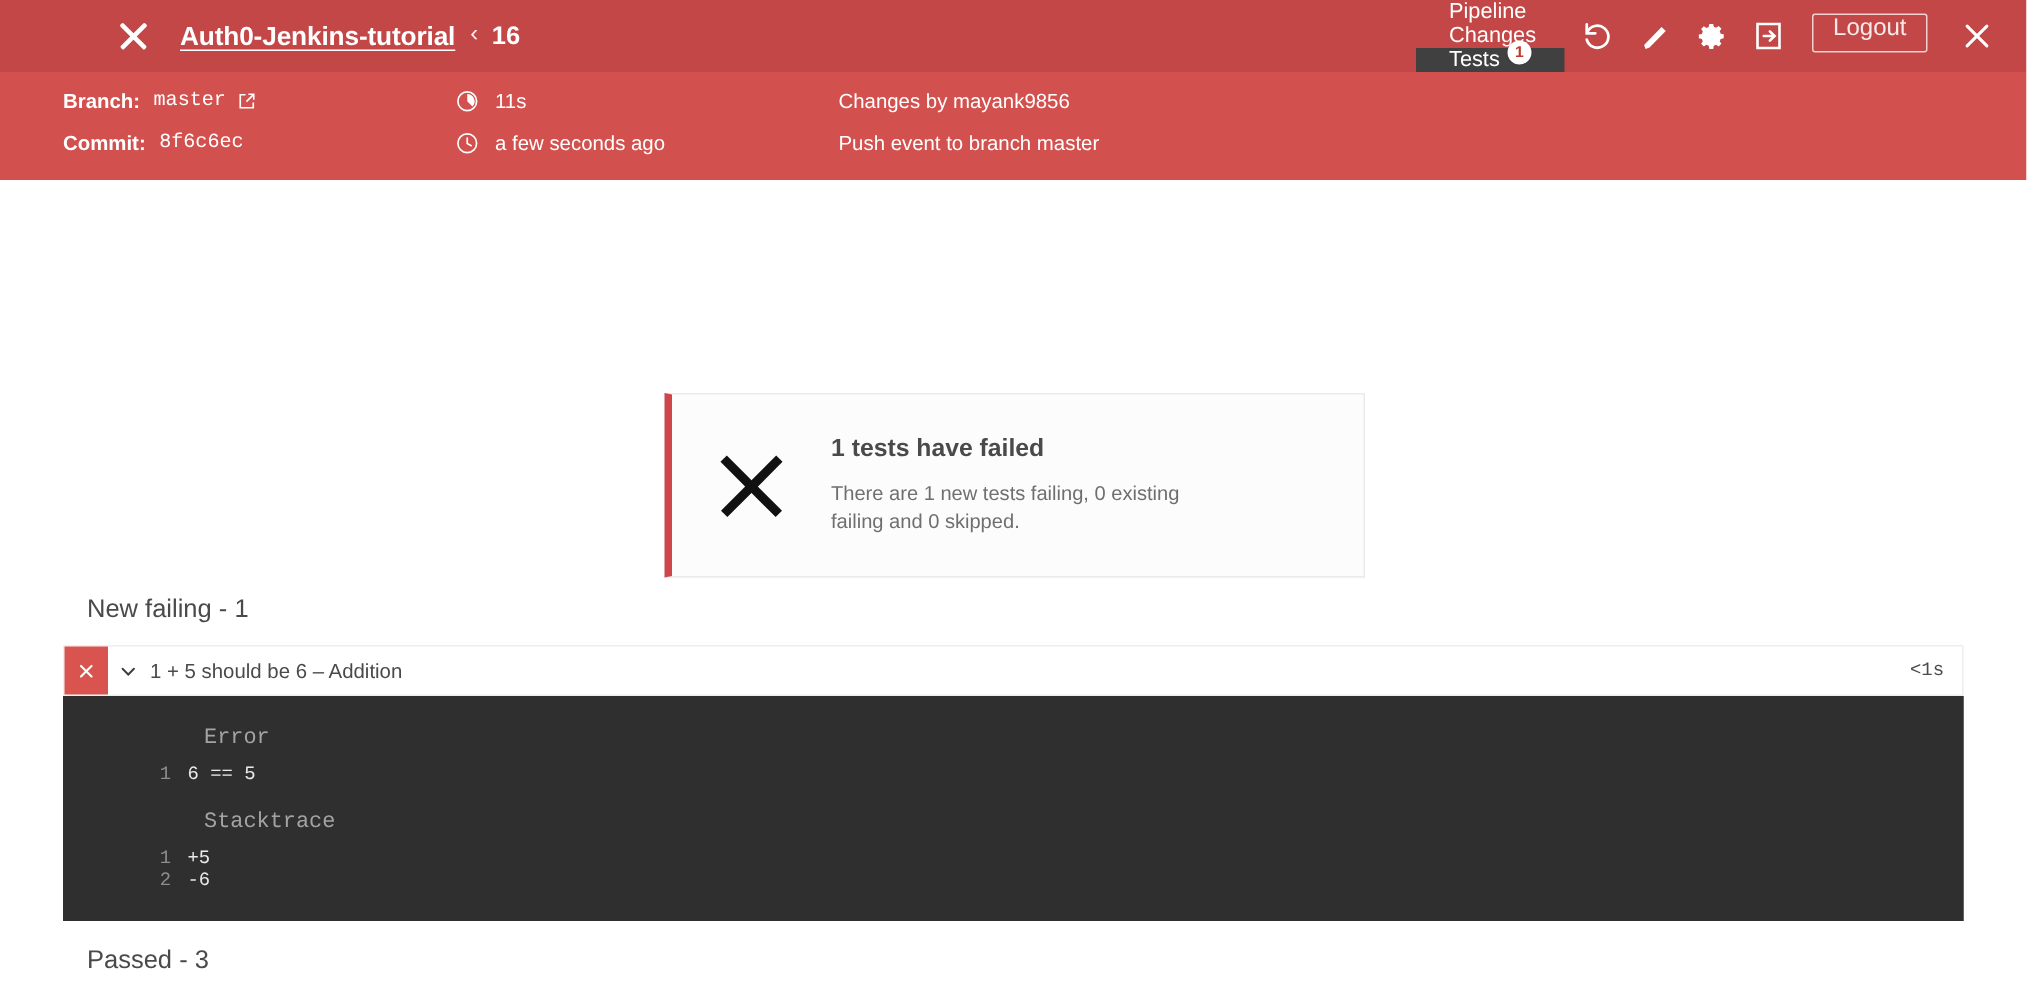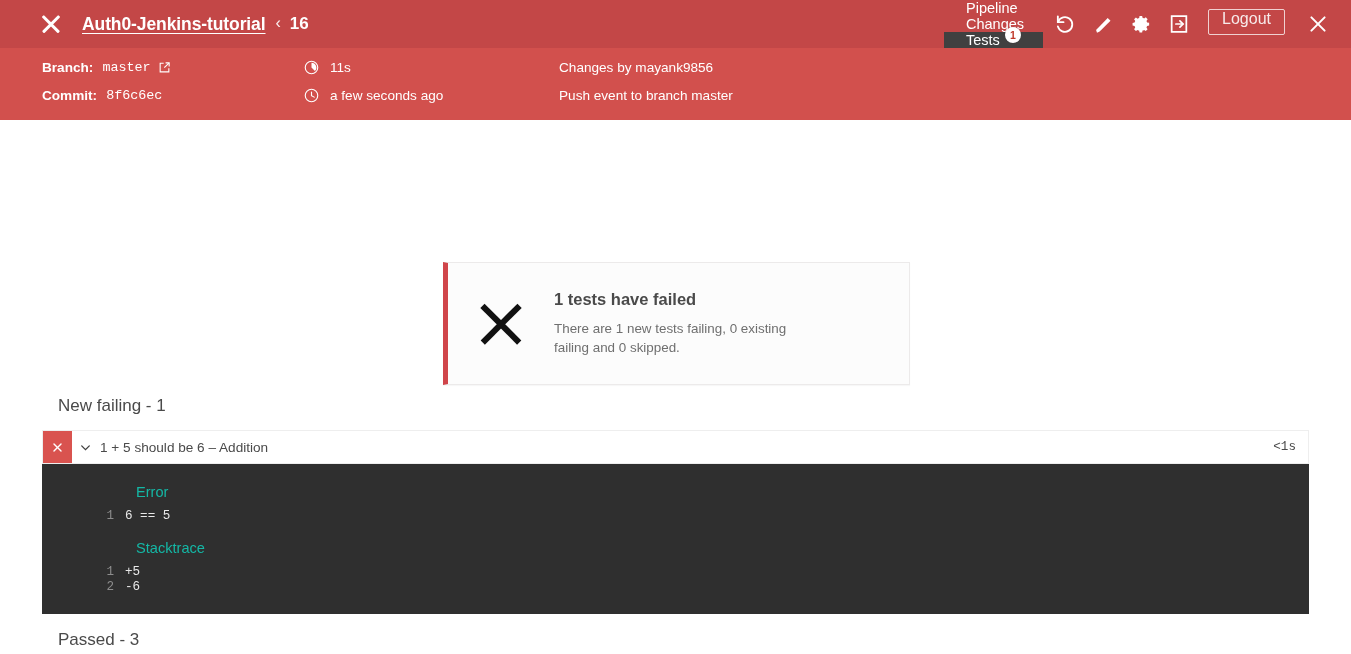--- a/index.html
+++ b/index.html
@@ -20,20 +20,21 @@
     background: #c34747;
     display: flex;
     align-items: stretch;
     color: #ffffff;
   }
   .topbar-left {
     display: flex;
     align-items: center;
     padding-left: 38px;
     gap: 0;
+    margin-left: 38px;
   }
   .close-x {
     width: 26px; height: 26px;
     position: relative;
     flex: 0 0 auto;
     cursor: pointer;
     margin-right: 18px;
   }
   .close-x::before, .close-x::after {
     content: "";
@@ -270,23 +271,23 @@
   
   .console {
     background: #2f2f2f;
     color: #e8e8e8;
     padding: 14px 0 18px 0;
     border-left: 1px solid #2f2f2f;
     border-right: 1px solid #2f2f2f;
   }
   .console-heading {
     font-size: 14.6px;
-    color: #14b8a6;
+    color: #a3a3a3;
     padding: 6px 0 9px 93px;
-    font-family: Liberation Sans, sans-serif;
+    font-family: Liberation Mono, monospace;
   }
   .console-heading.second { padding-top: 15px; }
   .code-line {
     display: flex;
     font-family: "Liberation Mono", monospace;
     font-size: 12.6px;
     line-height: 15.5px;
   }
   .ln {
     width: 82px;

